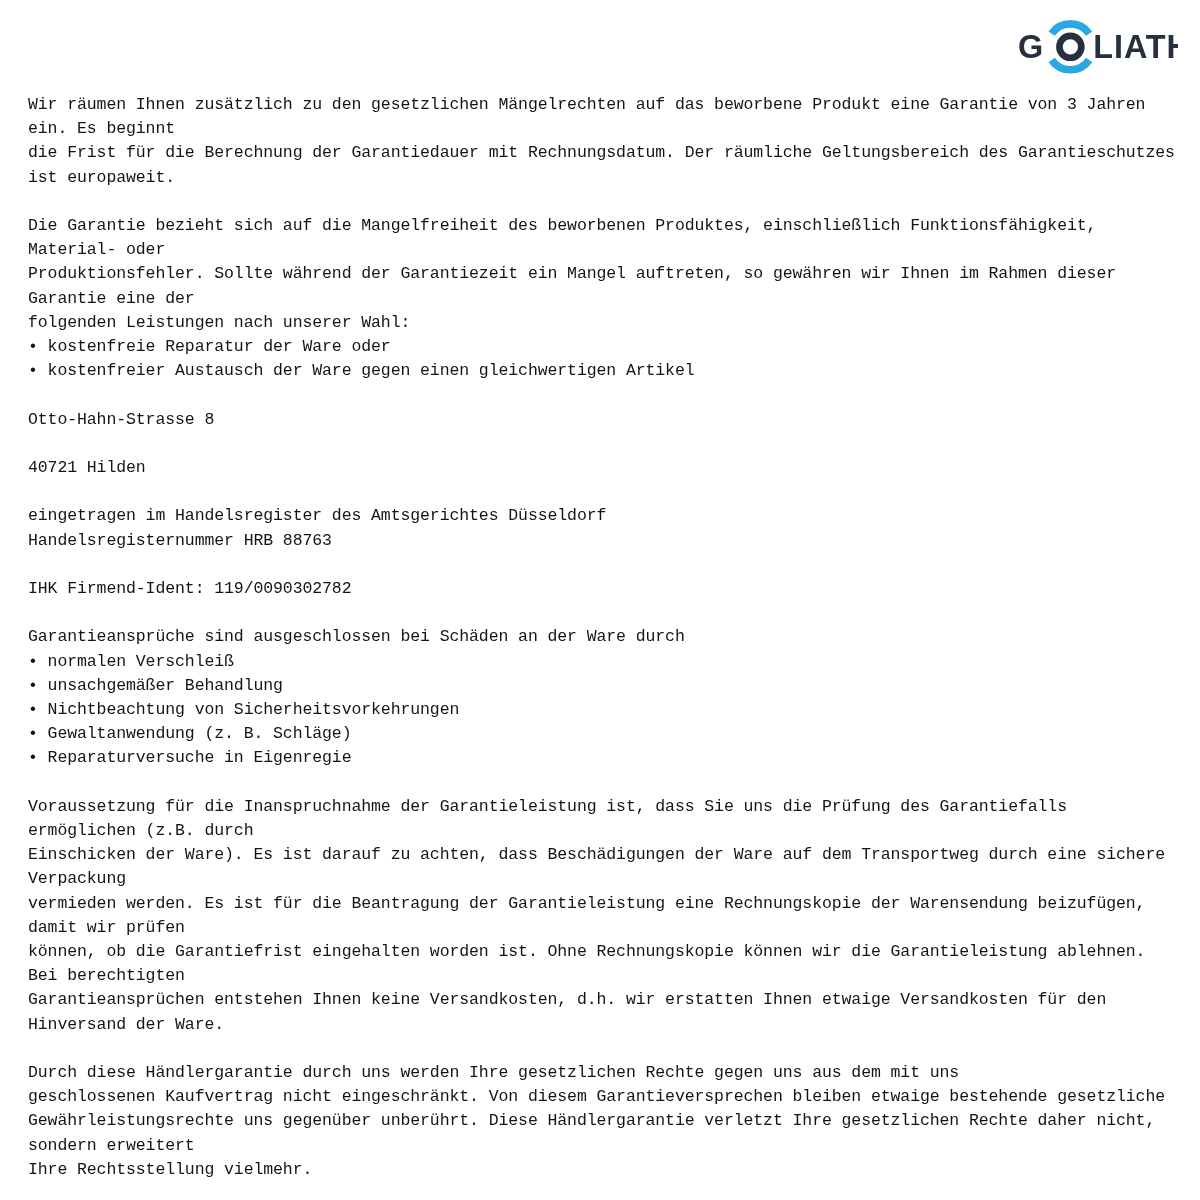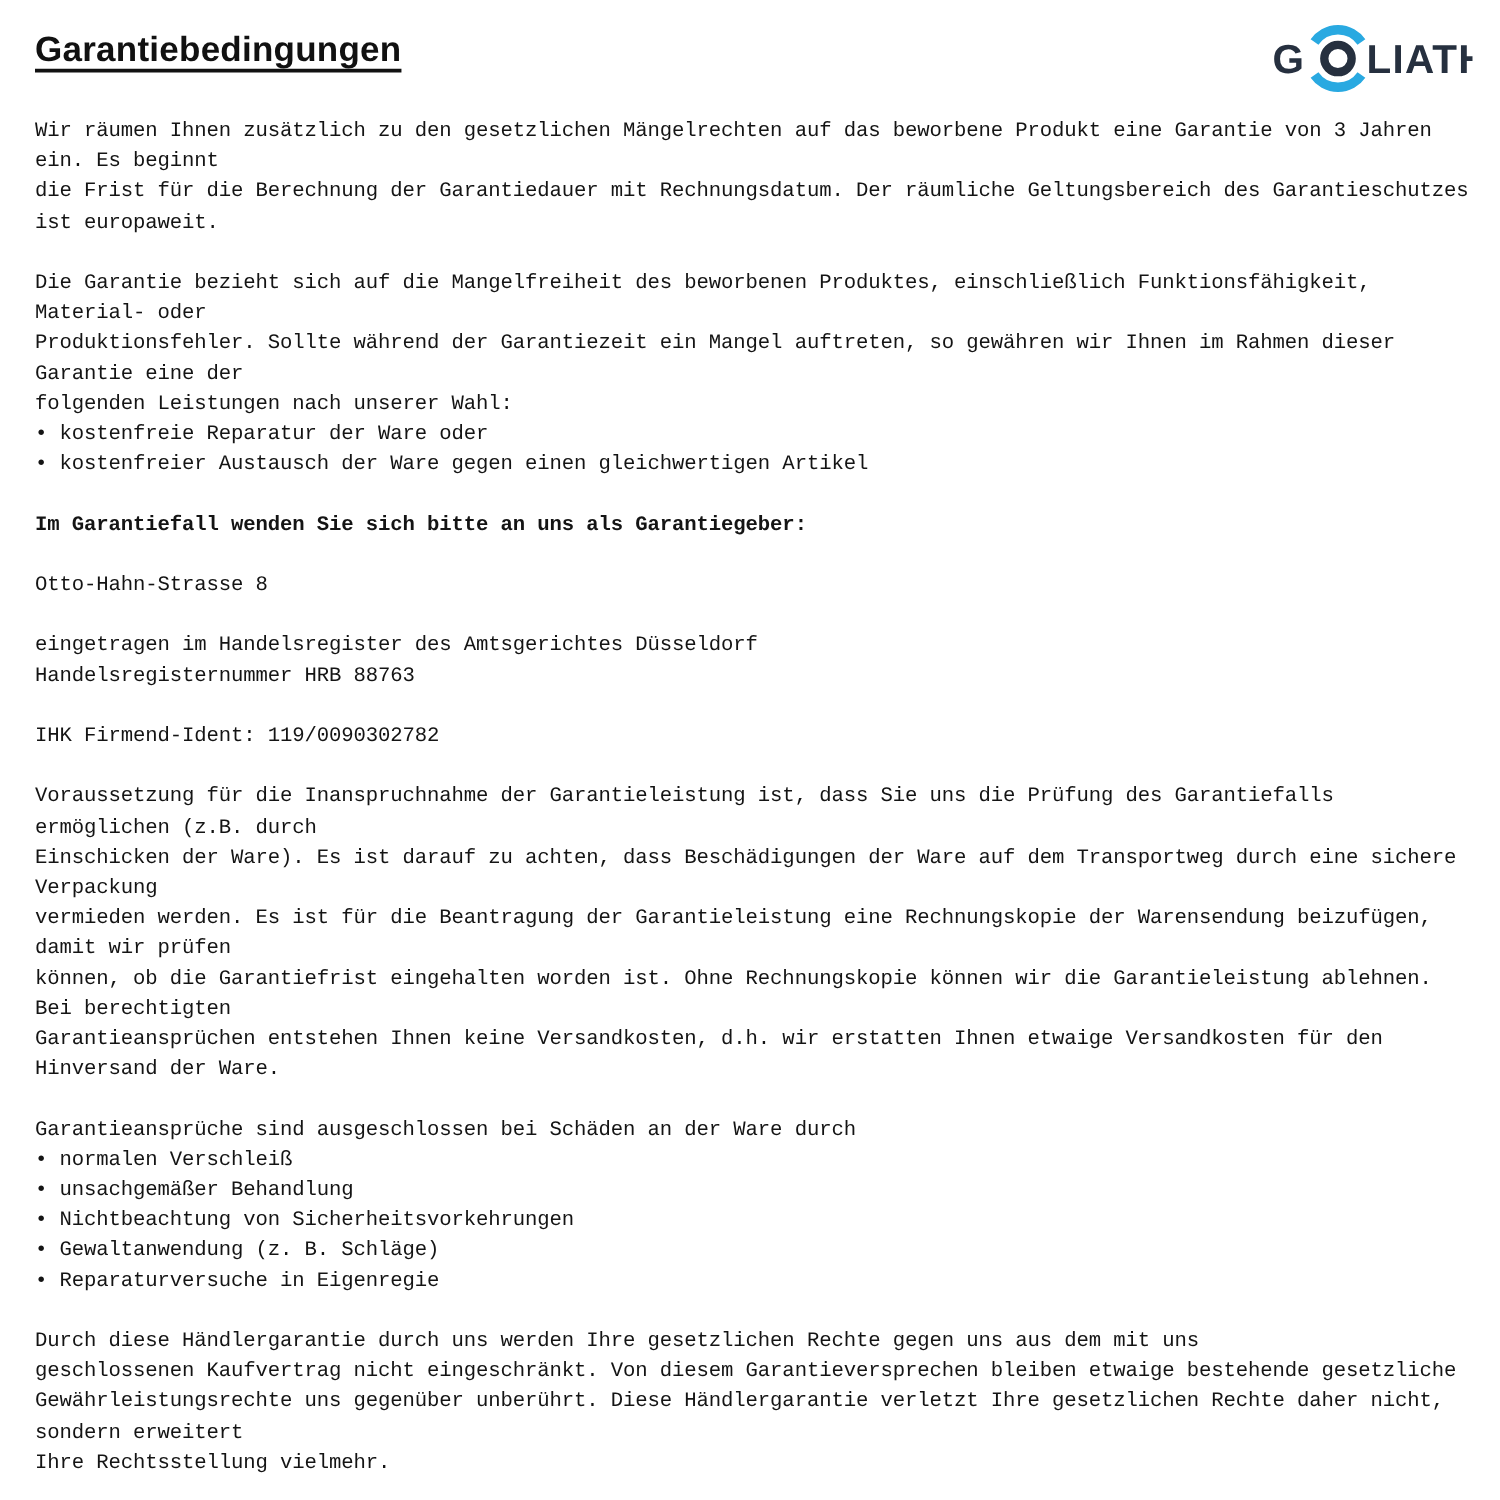--- a/index.html
+++ b/index.html
@@ -32,52 +32,51 @@
   }
   .para { margin: 0; white-space: pre-line; font-family: Liberation Mono, monospace; }
   .para + .para { margin-top: 24.2px; }
   .para.tight { margin-top: 0; }
   .bold { font-weight: 700; }
 </style>
 </head>
 <body>
 
 <div class="header">
-  <h1 class="page-title">Garantiebedingungen</h1>
 
   <svg class="logo" width="160" height="74" viewBox="0 0 168 74" aria-hidden="true">
     <text x="0" y="53" font-size="34" font-weight="bold" font-family="Liberation Sans, sans-serif" fill="#26303f">G</text>
     <path d="M 35.3 27.2 A 24 24 0 0 1 74.7 27.2" fill="none" stroke-width="8" stroke="#29a9e1"></path>
     <path d="M 74.7 54.8 A 24 24 0 0 1 35.3 54.8" fill="none" stroke-width="8" stroke="#29a9e1"></path>
     <circle cx="55" cy="41" r="11.5" fill="none" stroke-width="7" stroke="#26303f"></circle>
     <text x="79" y="53" font-size="34" font-weight="bold" letter-spacing="1" font-family="Liberation Sans, sans-serif" fill="#26303f">LIATH</text>
   </svg>
 </div>
 
 <div class="doc">
   <p class="para">Wir räumen Ihnen zusätzlich zu den gesetzlichen Mängelrechten auf das beworbene Produkt eine Garantie von 3 Jahren ein. Es beginnt
 die Frist für die Berechnung der Garantiedauer mit Rechnungsdatum. Der räumliche Geltungsbereich des Garantieschutzes ist europaweit.</p>
   <p class="para">Die Garantie bezieht sich auf die Mangelfreiheit des beworbenen Produktes, einschließlich Funktionsfähigkeit, Material- oder
 Produktionsfehler. Sollte während der Garantiezeit ein Mangel auftreten, so gewähren wir Ihnen im Rahmen dieser Garantie eine der
 folgenden Leistungen nach unserer Wahl:
 • kostenfreie Reparatur der Ware oder
 • kostenfreier Austausch der Ware gegen einen gleichwertigen Artikel</p>
-  <p class="para bold">Im Garantiefall wenden Sie sich bitte an uns als Garantiegeber:</p>
   <p class="para">Otto-Hahn-Strasse 8</p>
+  <p class="para">40721 Hilden</p>
   <p class="para">eingetragen im Handelsregister des Amtsgerichtes Düsseldorf
 Handelsregisternummer HRB 88763</p>
   <p class="para">IHK Firmend-Ident: 119/0090302782</p>
-  <p class="para">Voraussetzung für die Inanspruchnahme der Garantieleistung ist, dass Sie uns die Prüfung des Garantiefalls ermöglichen (z.B. durch
-Einschicken der Ware). Es ist darauf zu achten, dass Beschädigungen der Ware auf dem Transportweg durch eine sichere Verpackung
-vermieden werden. Es ist für die Beantragung der Garantieleistung eine Rechnungskopie der Warensendung beizufügen, damit wir prüfen
-können, ob die Garantiefrist eingehalten worden ist. Ohne Rechnungskopie können wir die Garantieleistung ablehnen. Bei berechtigten
-Garantieansprüchen entstehen Ihnen keine Versandkosten, d.h. wir erstatten Ihnen etwaige Versandkosten für den Hinversand der Ware.</p>
   <p class="para">Garantieansprüche sind ausgeschlossen bei Schäden an der Ware durch
 • normalen Verschleiß
 • unsachgemäßer Behandlung
 • Nichtbeachtung von Sicherheitsvorkehrungen
 • Gewaltanwendung (z. B. Schläge)
 • Reparaturversuche in Eigenregie</p>
+  <p class="para">Voraussetzung für die Inanspruchnahme der Garantieleistung ist, dass Sie uns die Prüfung des Garantiefalls ermöglichen (z.B. durch
+Einschicken der Ware). Es ist darauf zu achten, dass Beschädigungen der Ware auf dem Transportweg durch eine sichere Verpackung
+vermieden werden. Es ist für die Beantragung der Garantieleistung eine Rechnungskopie der Warensendung beizufügen, damit wir prüfen
+können, ob die Garantiefrist eingehalten worden ist. Ohne Rechnungskopie können wir die Garantieleistung ablehnen. Bei berechtigten
+Garantieansprüchen entstehen Ihnen keine Versandkosten, d.h. wir erstatten Ihnen etwaige Versandkosten für den Hinversand der Ware.</p>
   <p class="para">Durch diese Händlergarantie durch uns werden Ihre gesetzlichen Rechte gegen uns aus dem mit uns
 geschlossenen Kaufvertrag nicht eingeschränkt. Von diesem Garantieversprechen bleiben etwaige bestehende gesetzliche
 Gewährleistungsrechte uns gegenüber unberührt. Diese Händlergarantie verletzt Ihre gesetzlichen Rechte daher nicht, sondern erweitert
 Ihre Rechtsstellung vielmehr.</p>
 </div>
 
 </body></html>

